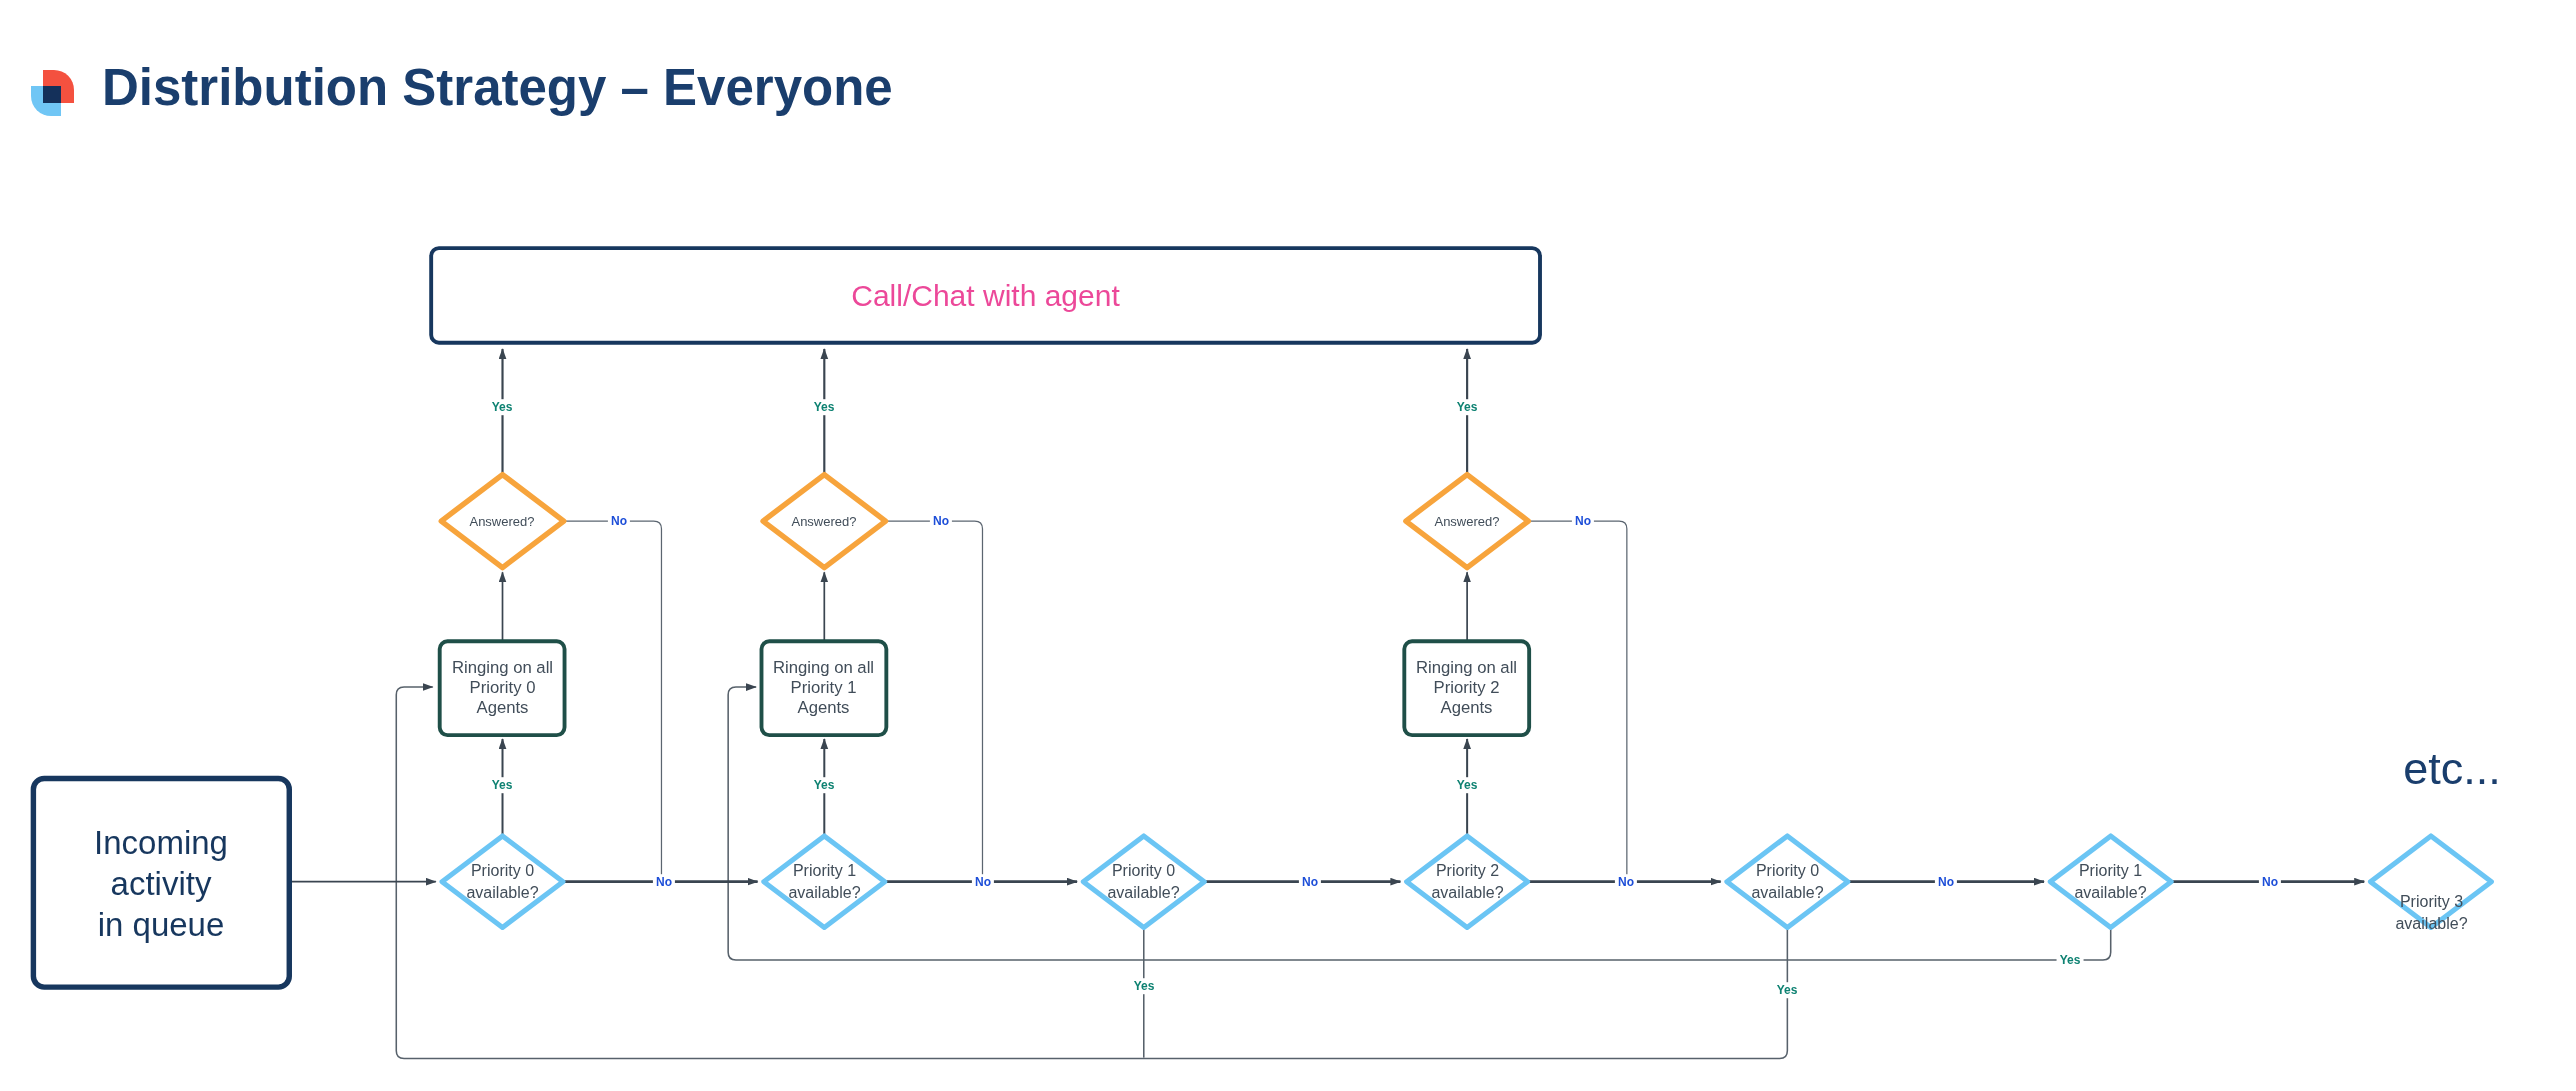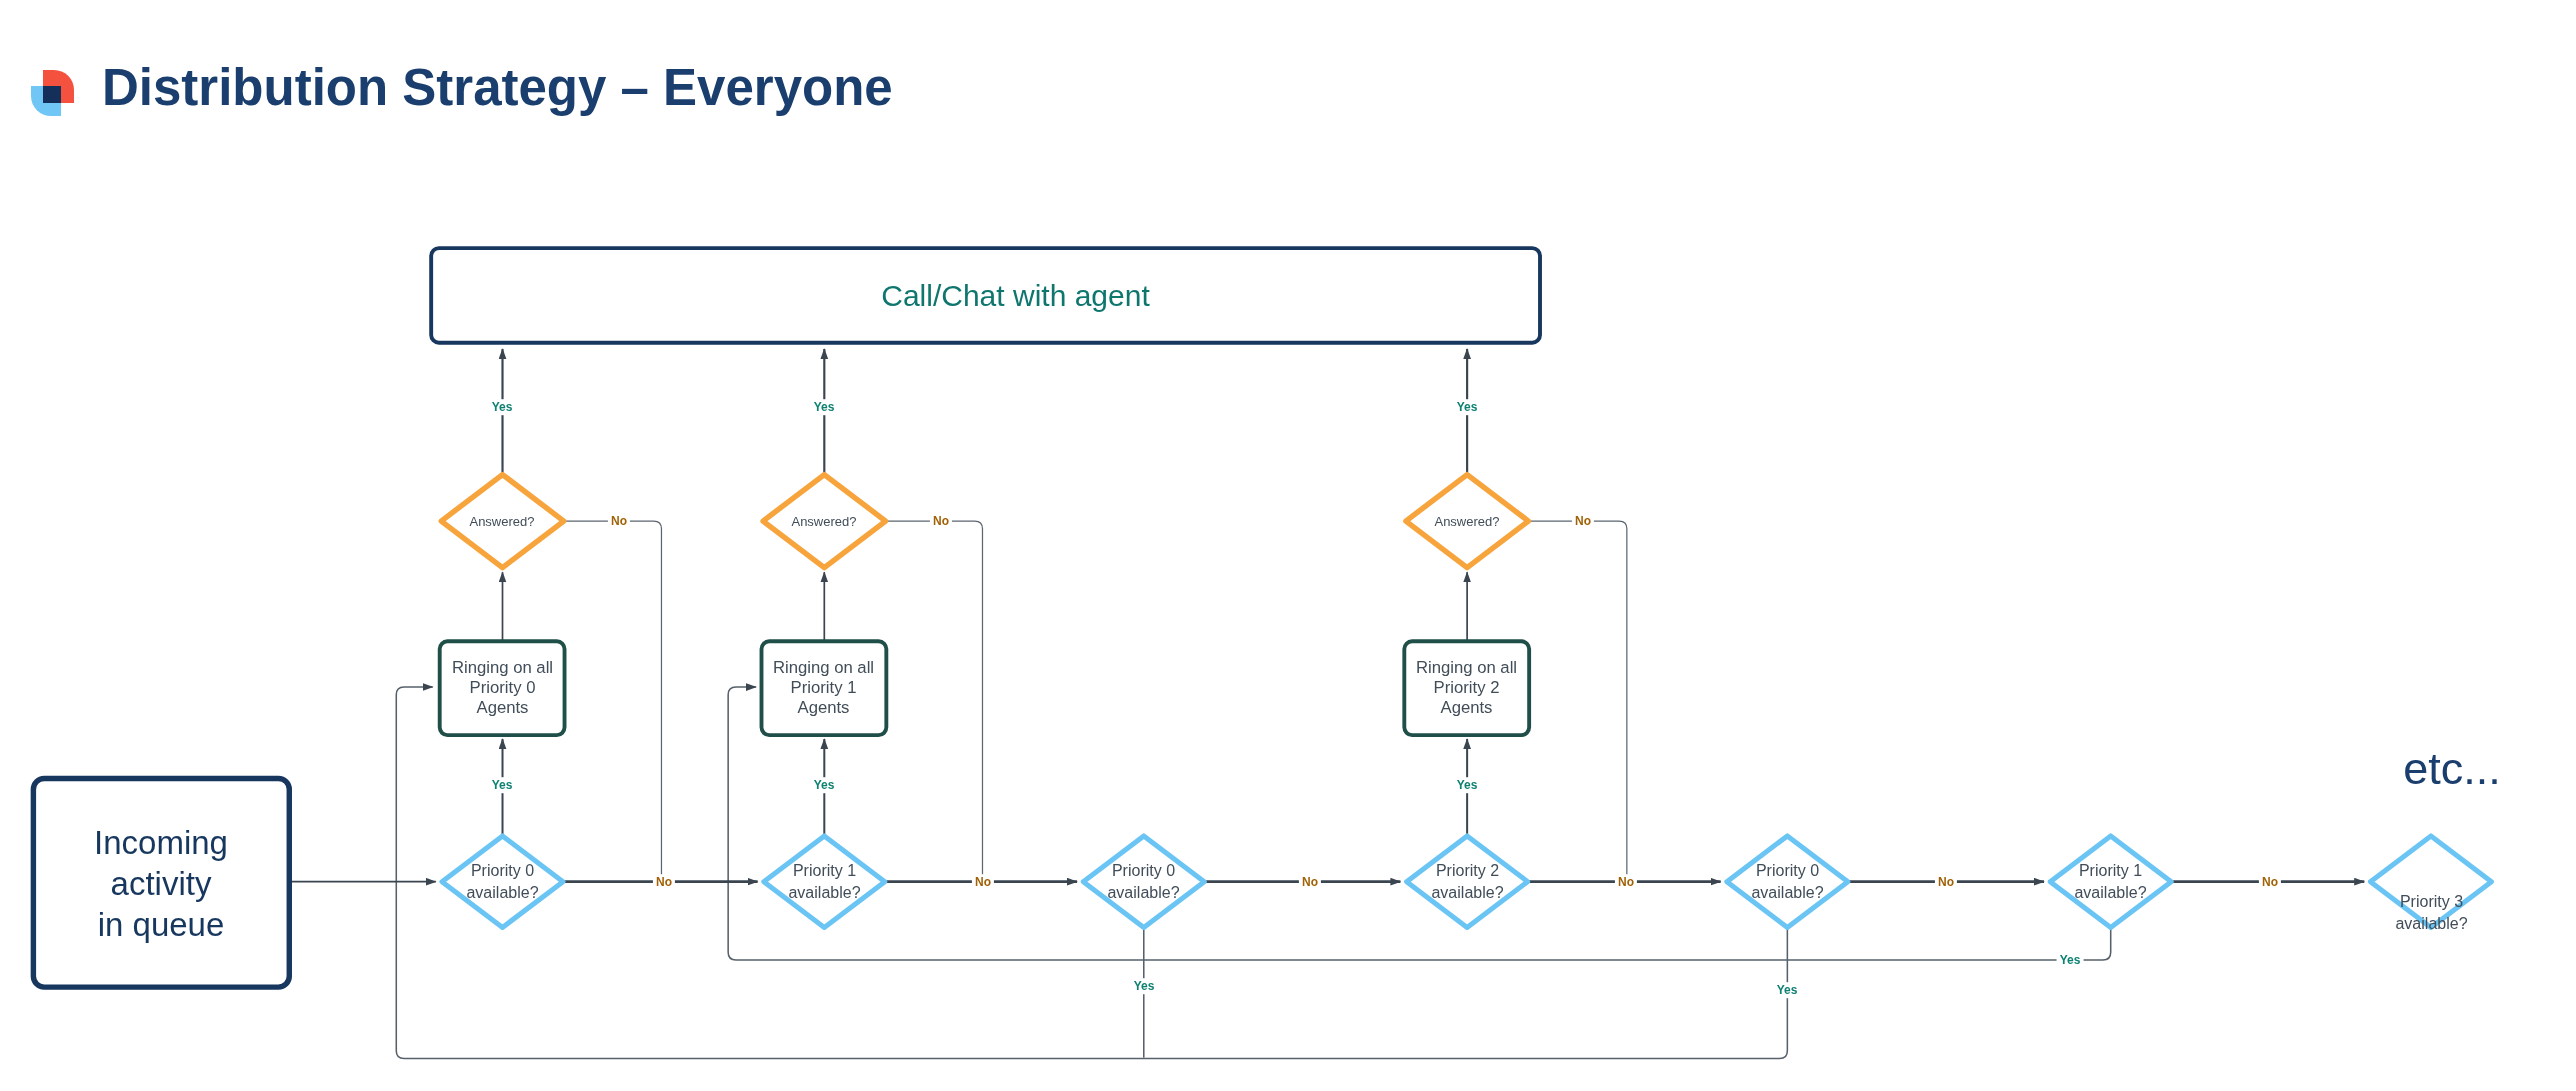--- a/index.html
+++ b/index.html
@@ -13,32 +13,32 @@
   .logo .red{position:absolute;left:11.6px;top:6.2px;width:31px;height:33px;background:#F4513F;
              border-radius:0 20px 0 0;}
   .logo .blue{position:absolute;left:0;top:22px;width:29.5px;height:30px;background:#70C6F5;
               border-radius:0 0 0 20px;}
   .logo .navy{position:absolute;left:11.6px;top:22px;width:18px;height:17px;background:#14305A;}
   .title{margin:0 0 0 27px;font-size:51px;font-weight:bold;color:#1A3E6D;letter-spacing:0px;white-space:nowrap;}
 
   
   .nlabel{position:absolute;display:flex;flex-direction:column;align-items:center;justify-content:center;
           text-align:center;pointer-events:none;}
-  .terminal-text{font-size:30px;color:#0f766e;padding-left:30px;}
+  .terminal-text{font-size:30px;color:#ec4899;}
   .start-text{font-size:33px;line-height:41px;color:#17375E;}
   .answered-text{font-size:13px;color:#414D59;}
   .ringing-text{font-size:16.7px;line-height:20px;color:#414D59;}
   .priority-text{font-size:16px;line-height:22px;color:#414D59;}
   .etc{position:absolute;left:2390px;top:743px;width:124px;text-align:center;font-size:45px;color:#1A3E6D;}
 
   
   .elabel{position:absolute;transform:translate(-50%,-50%);font-size:12px;font-weight:bold;
           background:#ffffff;padding:0.8px 3.1px;white-space:nowrap;}
   .elabel.yes{color:#0E8272;}
-  .elabel.no{color:#a16207;}
+  .elabel.no{color:#1d4ed8;}
 </style>
 </head>
 <body>
 
 <div id="canvas">
 
   <svg id="edges-svg" viewBox="0 0 3322 1407">
     <defs>
       <marker id="ah" markerUnits="userSpaceOnUse" markerWidth="16" markerHeight="12" refX="13" refY="5" orient="auto">
         <path d="M0,0 L14,5 L0,10 Z" fill="#3A4550"></path>

